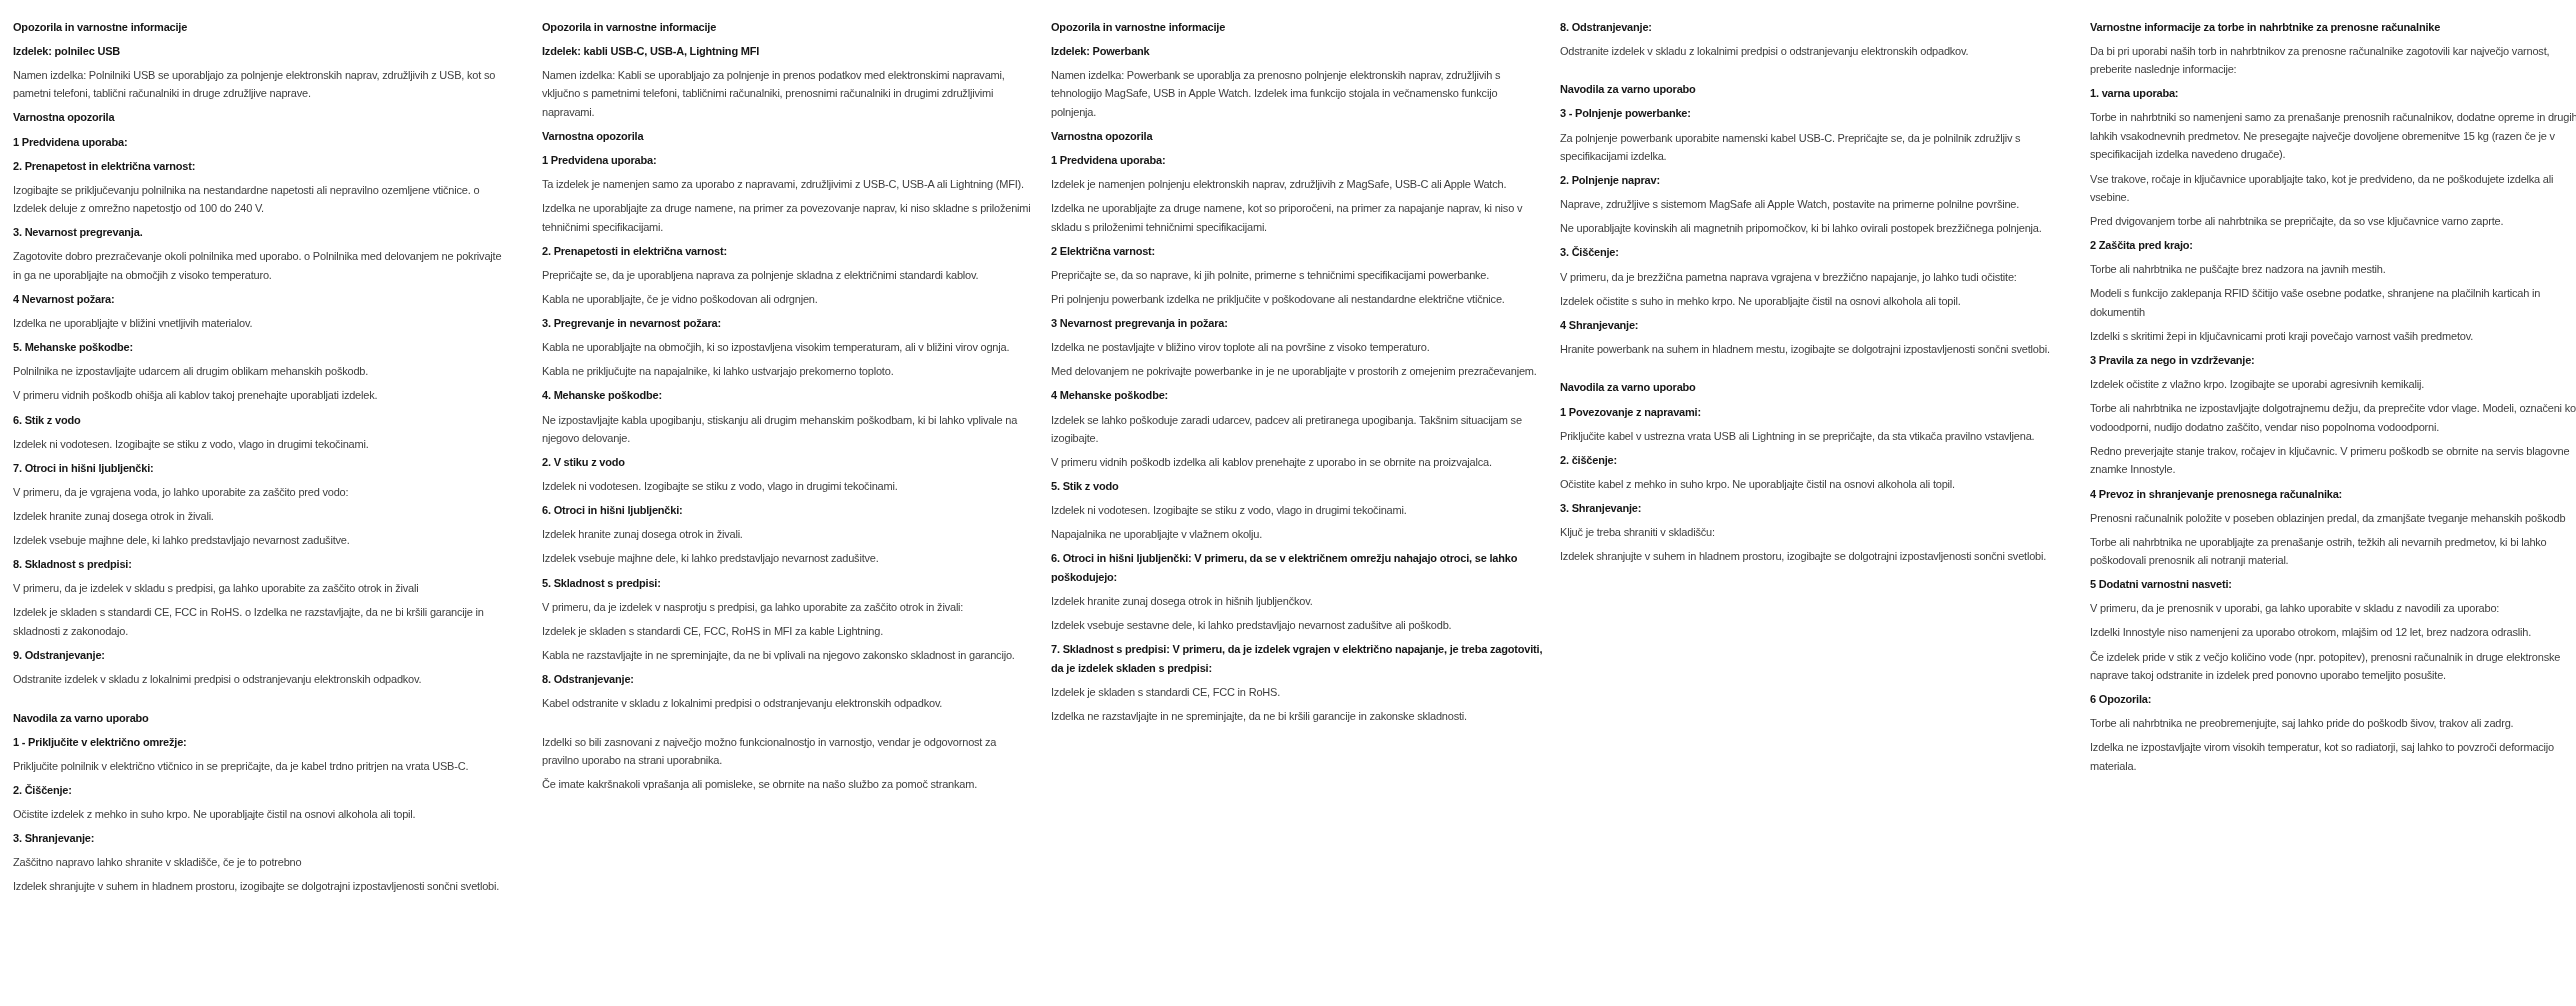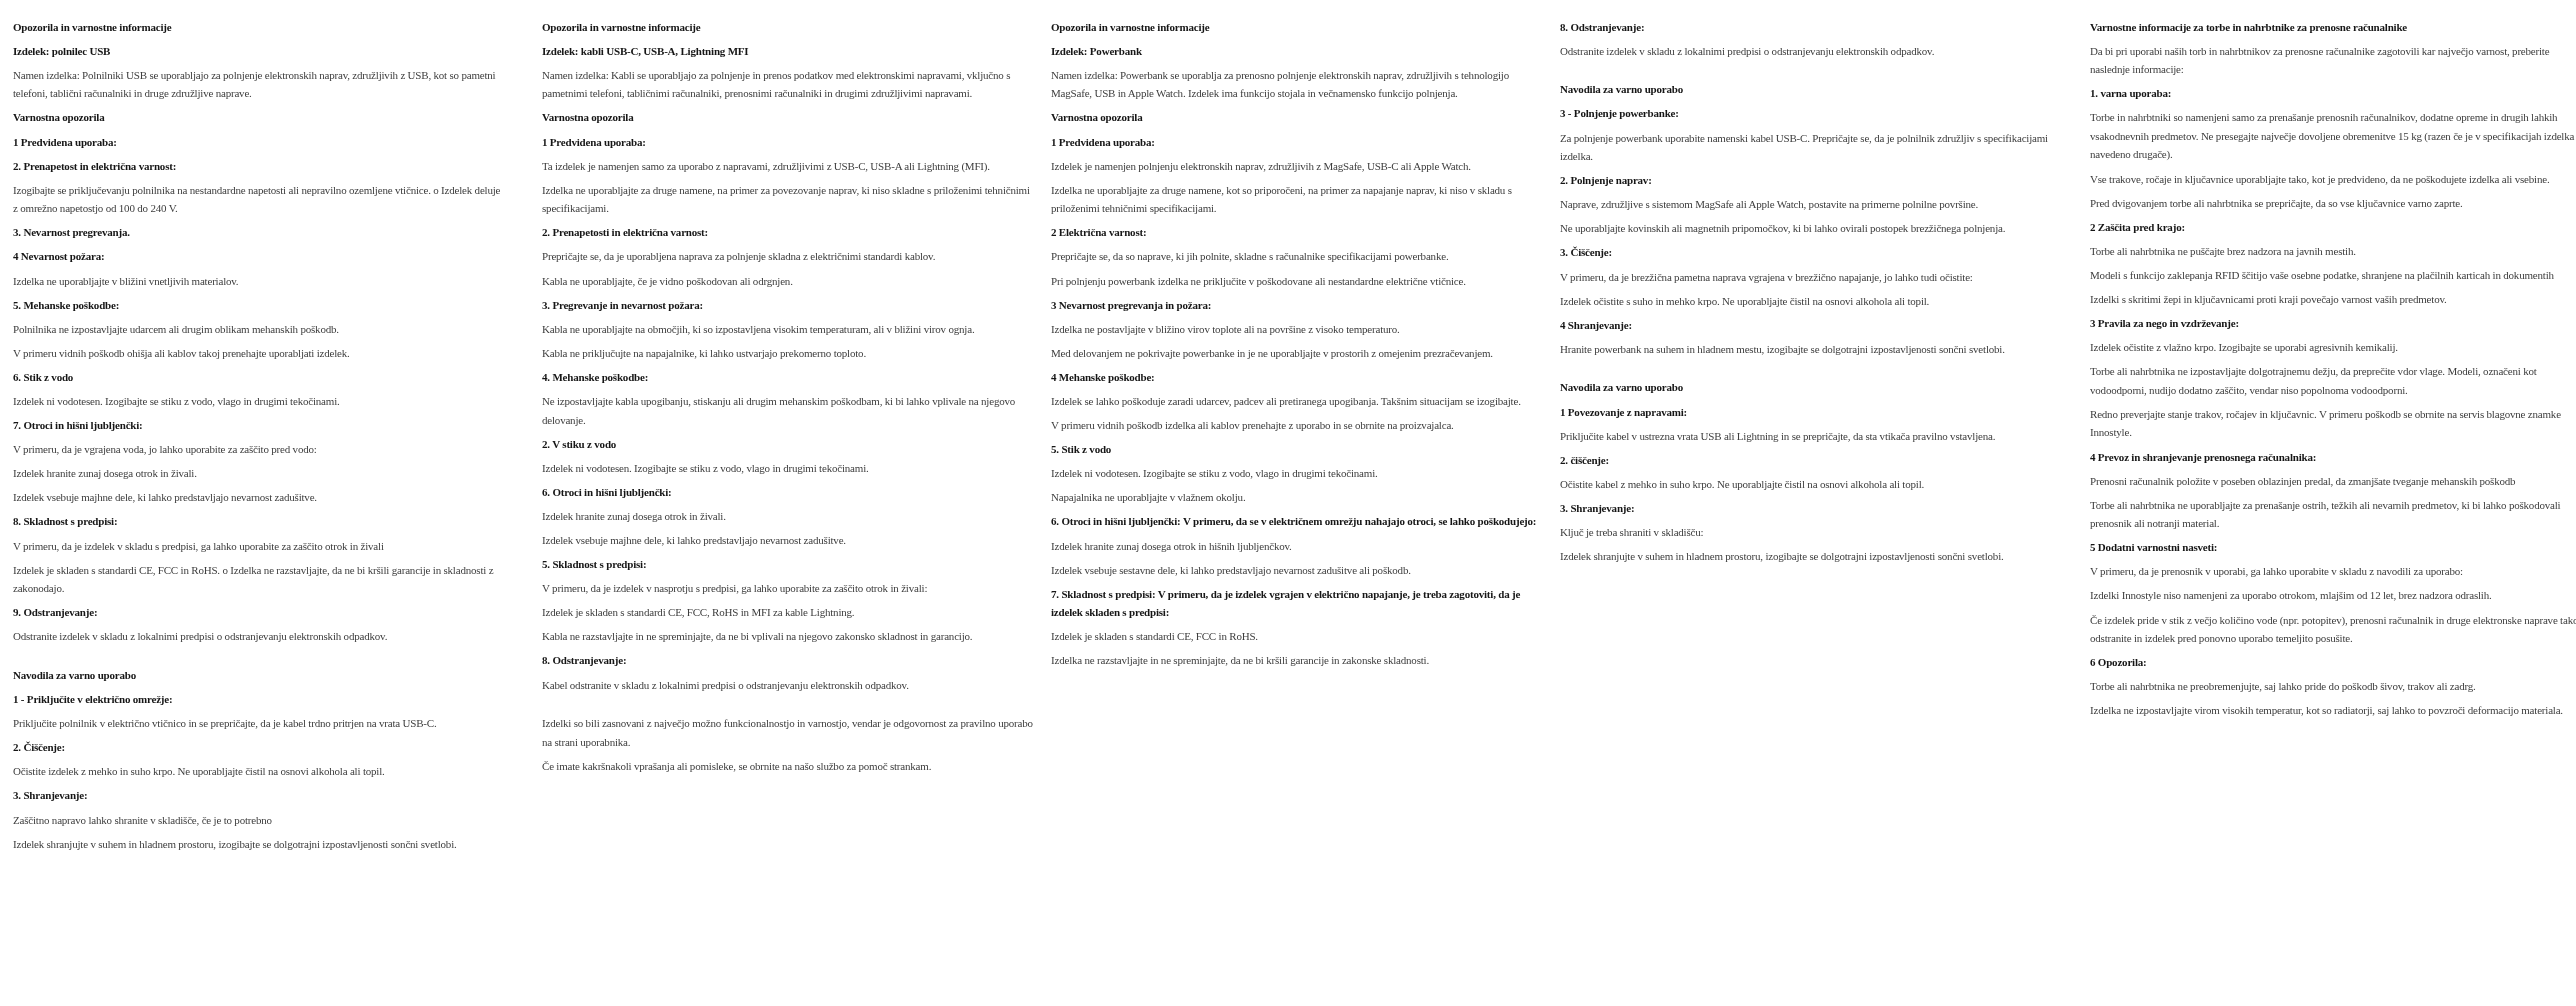--- a/index.html
+++ b/index.html
@@ -3,21 +3,21 @@
 <meta charset="utf-8">
 <style>
   * { margin:0; padding:0; box-sizing:border-box; }
   html,body { background:#ffffff; }
   body {
     width:2576px; height:1006px;
     position:relative; overflow:hidden;
     font-family:"Liberation Sans", sans-serif;
   }
   .page { position:absolute; inset:0; background:#ffffff; }
-  .column { position:absolute; top:17.7px; width:494px;font-family:Liberation Serif, serif; }
+  .column { position:absolute; top:17.7px; width:494px; }
   .col-1 { left:13px; }
   .col-2 { left:542px; }
   .col-3 { left:1051px; }
   .col-4 { left:1560px; }
   .col-5 { left:2090px; }
   .blk {
     font-size:11px;
     line-height:18.5px;
     letter-spacing:-0.2px;
     color:#3e3e3e;
@@ -32,20 +32,21 @@
 <div class="page">
   <div class="column col-1">
       <div class="blk h">Opozorila in varnostne informacije</div>
       <div class="blk h">Izdelek: polnilec USB</div>
       <div class="blk p">Namen izdelka: Polnilniki USB se uporabljajo za polnjenje elektronskih naprav, združljivih z USB, kot so pametni telefoni, tablični računalniki in druge združljive naprave.</div>
       <div class="blk h">Varnostna opozorila</div>
       <div class="blk h">1 Predvidena uporaba:</div>
       <div class="blk h">2. Prenapetost in električna varnost:</div>
       <div class="blk p">Izogibajte se priključevanju polnilnika na nestandardne napetosti ali nepravilno ozemljene vtičnice. o Izdelek deluje z omrežno napetostjo od 100 do 240 V.</div>
       <div class="blk h">3. Nevarnost pregrevanja.</div>
+      <div class="blk p">Zagotovite dobro prezračevanje okoli polnilnika med uporabo. o Polnilnika med delovanjem ne pokrivajte in ga ne uporabljajte na območjih z visoko temperaturo.</div>
       <div class="blk h">4 Nevarnost požara:</div>
       <div class="blk p">Izdelka ne uporabljajte v bližini vnetljivih materialov.</div>
       <div class="blk h">5. Mehanske poškodbe:</div>
       <div class="blk p">Polnilnika ne izpostavljajte udarcem ali drugim oblikam mehanskih poškodb.</div>
       <div class="blk p">V primeru vidnih poškodb ohišja ali kablov takoj prenehajte uporabljati izdelek.</div>
       <div class="blk h">6. Stik z vodo</div>
       <div class="blk p">Izdelek ni vodotesen. Izogibajte se stiku z vodo, vlago in drugimi tekočinami.</div>
       <div class="blk h">7. Otroci in hišni ljubljenčki:</div>
       <div class="blk p">V primeru, da je vgrajena voda, jo lahko uporabite za zaščito pred vodo:</div>
       <div class="blk p">Izdelek hranite zunaj dosega otrok in živali.</div>
@@ -98,21 +99,21 @@
     </div>
   <div class="column col-3">
       <div class="blk h">Opozorila in varnostne informacije</div>
       <div class="blk h">Izdelek: Powerbank</div>
       <div class="blk p">Namen izdelka: Powerbank se uporablja za prenosno polnjenje elektronskih naprav, združljivih s tehnologijo MagSafe, USB in Apple Watch. Izdelek ima funkcijo stojala in večnamensko funkcijo polnjenja.</div>
       <div class="blk h">Varnostna opozorila</div>
       <div class="blk h">1 Predvidena uporaba:</div>
       <div class="blk p">Izdelek je namenjen polnjenju elektronskih naprav, združljivih z MagSafe, USB-C ali Apple Watch.</div>
       <div class="blk p">Izdelka ne uporabljajte za druge namene, kot so priporočeni, na primer za napajanje naprav, ki niso v skladu s priloženimi tehničnimi specifikacijami.</div>
       <div class="blk h">2 Električna varnost:</div>
-      <div class="blk p">Prepričajte se, da so naprave, ki jih polnite, skladne s računalnike specifikacijami powerbanke.</div>
+      <div class="blk p">Prepričajte se, da so naprave, ki jih polnite, primerne s tehničnimi specifikacijami powerbanke.</div>
       <div class="blk p">Pri polnjenju powerbank izdelka ne priključite v poškodovane ali nestandardne električne vtičnice.</div>
       <div class="blk h">3 Nevarnost pregrevanja in požara:</div>
       <div class="blk p">Izdelka ne postavljajte v bližino virov toplote ali na površine z visoko temperaturo.</div>
       <div class="blk p">Med delovanjem ne pokrivajte powerbanke in je ne uporabljajte v prostorih z omejenim prezračevanjem.</div>
       <div class="blk h">4 Mehanske poškodbe:</div>
       <div class="blk p">Izdelek se lahko poškoduje zaradi udarcev, padcev ali pretiranega upogibanja. Takšnim situacijam se izogibajte.</div>
       <div class="blk p">V primeru vidnih poškodb izdelka ali kablov prenehajte z uporabo in se obrnite na proizvajalca.</div>
       <div class="blk h">5. Stik z vodo</div>
       <div class="blk p">Izdelek ni vodotesen. Izogibajte se stiku z vodo, vlago in drugimi tekočinami.</div>
       <div class="blk p">Napajalnika ne uporabljajte v vlažnem okolju.</div>

